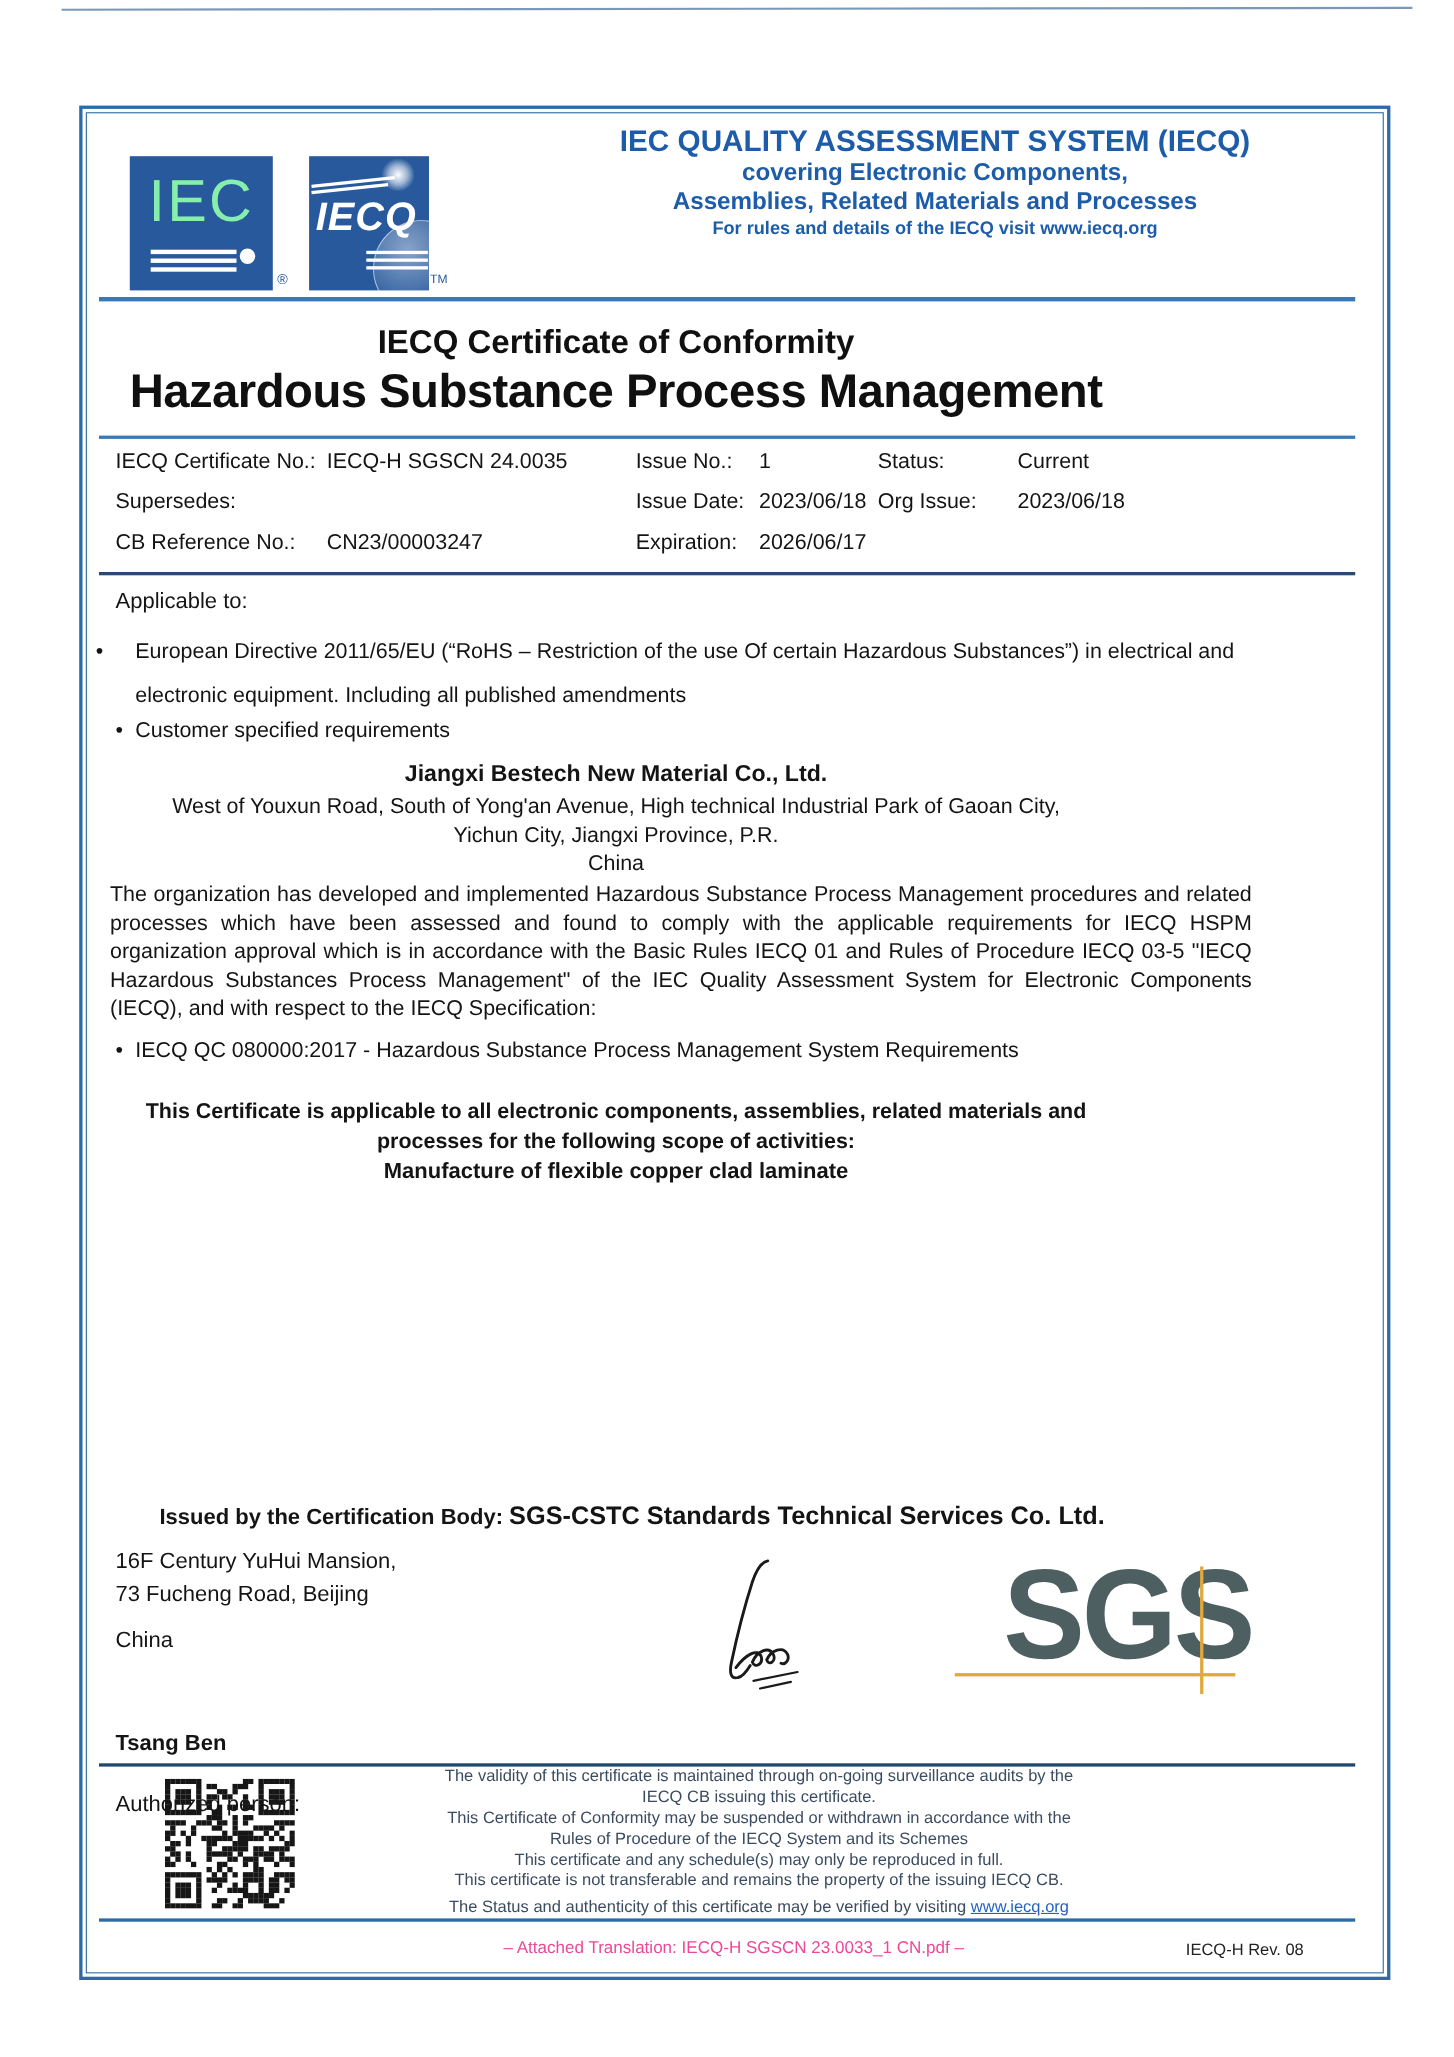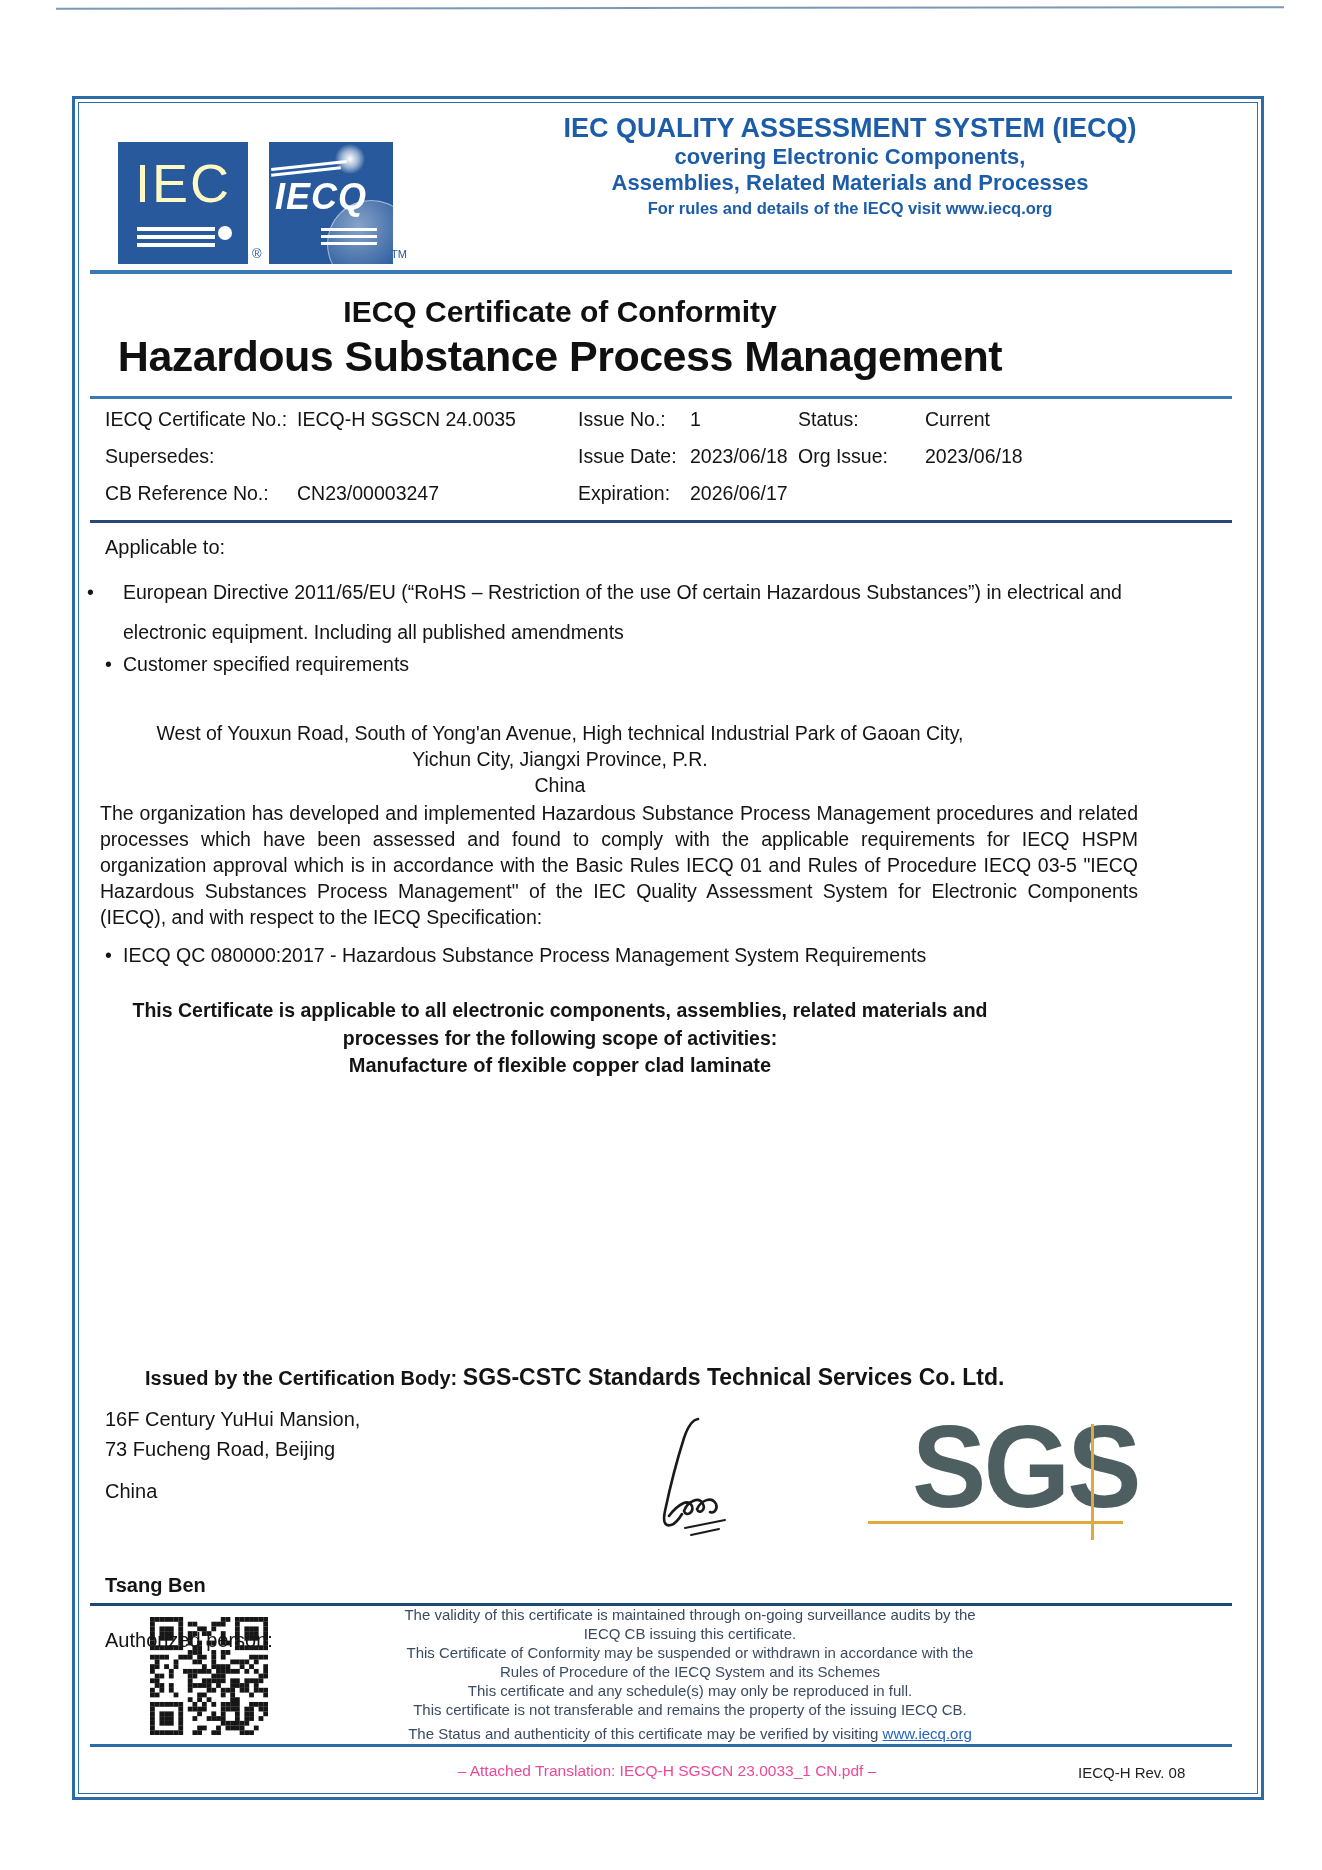--- a/index.html
+++ b/index.html
@@ -9,25 +9,25 @@
 
   
   .scan-line{left:56px;top:7px;width:1228px;height:2px;background:#5a7ea6;opacity:.8;transform:rotate(-.08deg);}
 
   
   .frame{left:72px;top:96px;width:1186px;height:1698px;border:3px solid #2d6ba6;}
   .frame::after{content:"";position:absolute;inset:3px;border:1px solid #2d6ba6;}
 
   
   .iec-logo{left:118px;top:142px;width:130px;height:122px;background:#27599c;}
-  .iec-text{position:absolute;left:0;top:10px;width:100%;text-align:center;color:#fef9c3;
+  .iec-text{position:absolute;left:0;top:10px;width:100%;text-align:center;color:#86efac;
             font-size:54px;font-weight:400;letter-spacing:2px;}
   .iec-bar{position:absolute;left:19px;height:4px;width:78px;background:#fff;}
   .iec-dot{position:absolute;left:100px;top:84px;width:14px;height:14px;border-radius:50%;background:#fff;}
-  .iecq-logo{left:269px;top:142px;width:124px;height:122px;background:#27599c;overflow:hidden;}
+  .iecq-logo{left:281px;top:142px;width:109px;height:122px;background:#27599c;overflow:hidden;}
   .iecq-swoosh{position:absolute;height:3px;background:#fff;transform:rotate(-6deg);}
   .iecq-text{position:absolute;left:6px;top:34px;width:100%;color:#fff;font-size:36px;
              font-weight:700;font-style:italic;letter-spacing:1px;}
   .iecq-glow{position:absolute;left:66px;top:2px;width:30px;height:30px;border-radius:50%;
              background:radial-gradient(circle,#ffffff 0%,rgba(255,255,255,.55) 40%,rgba(255,255,255,0) 72%);}
   .iecq-globe{position:absolute;left:58px;top:58px;width:86px;height:86px;border-radius:50%;
               background:radial-gradient(circle at 35% 30%,rgba(255,255,255,.45),rgba(255,255,255,.05) 60%);
               border:1px solid rgba(255,255,255,.55);}
   .iecq-bar{position:absolute;height:3px;background:#fff;}
   .trademark{color:#27599c;font-weight:400;}
@@ -160,20 +160,21 @@
     <div class="cell row2 c3">Expiration:</div>
     <div class="cell row2 c4">2026/06/17</div>
   </div>
 
   <div class="abs rule-dark" style="left:90px;top:520px;width:1142px;"></div>
 
   <div class="abs applicable">Applicable to:</div>
   <div class="abs bullet-item wrap-indent" style="top:572px;"><span class="b">•</span><span>European Directive 2011/65/EU (“RoHS – Restriction of the use Of certain Hazardous Substances”) in electrical and electronic equipment. Including all published amendments</span></div>
   <div class="abs bullet-item" style="top:644px;"><span class="b">•</span><span>Customer specified requirements</span></div>
 
+  <div class="abs center-block company-name">Jiangxi Bestech New Material Co., Ltd.</div>
   <div class="abs center-block addr1">West of Youxun Road, South of Yong'an Avenue, High technical Industrial Park of Gaoan City,</div>
   <div class="abs center-block addr2">Yichun City, Jiangxi Province, P.R.</div>
   <div class="abs center-block addr3">China</div>
 
   <div class="abs body-par">The organization has developed and implemented Hazardous Substance Process Management procedures and related processes which have been assessed and found to comply with the applicable requirements for IECQ HSPM organization approval which is in accordance with the Basic Rules IECQ 01 and Rules of Procedure IECQ 03-5 "IECQ Hazardous Substances Process Management" of the IEC Quality Assessment System for Electronic Components (IECQ), and with respect to the IECQ Specification:</div>
 
   <div class="abs spec-bullet"><span class="b" style="display:inline-block;width:18px;">•</span><span>IECQ QC 080000:2017 - Hazardous Substance Process Management System Requirements</span></div>
 
   <div class="abs scope">This Certificate is applicable to all electronic components, assemblies, related materials and processes for the following scope of activities:</div>
   <div class="abs center-block manufacture">Manufacture of flexible copper clad laminate</div>

